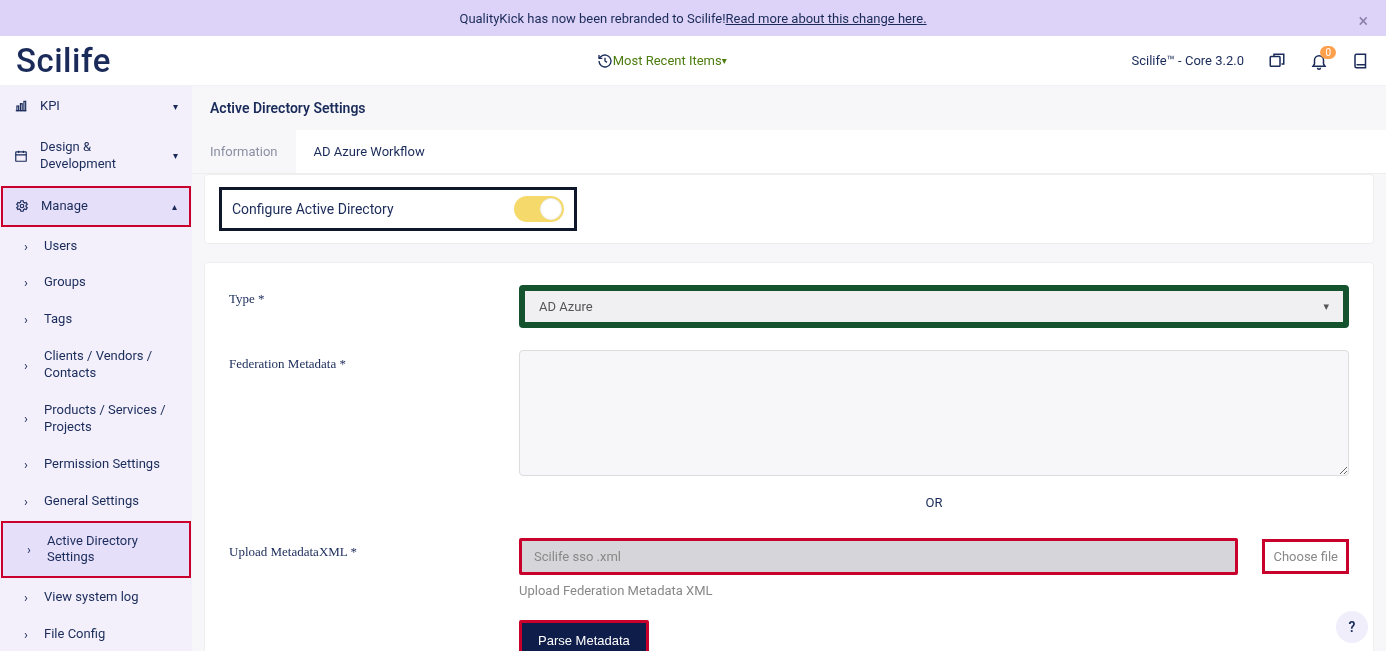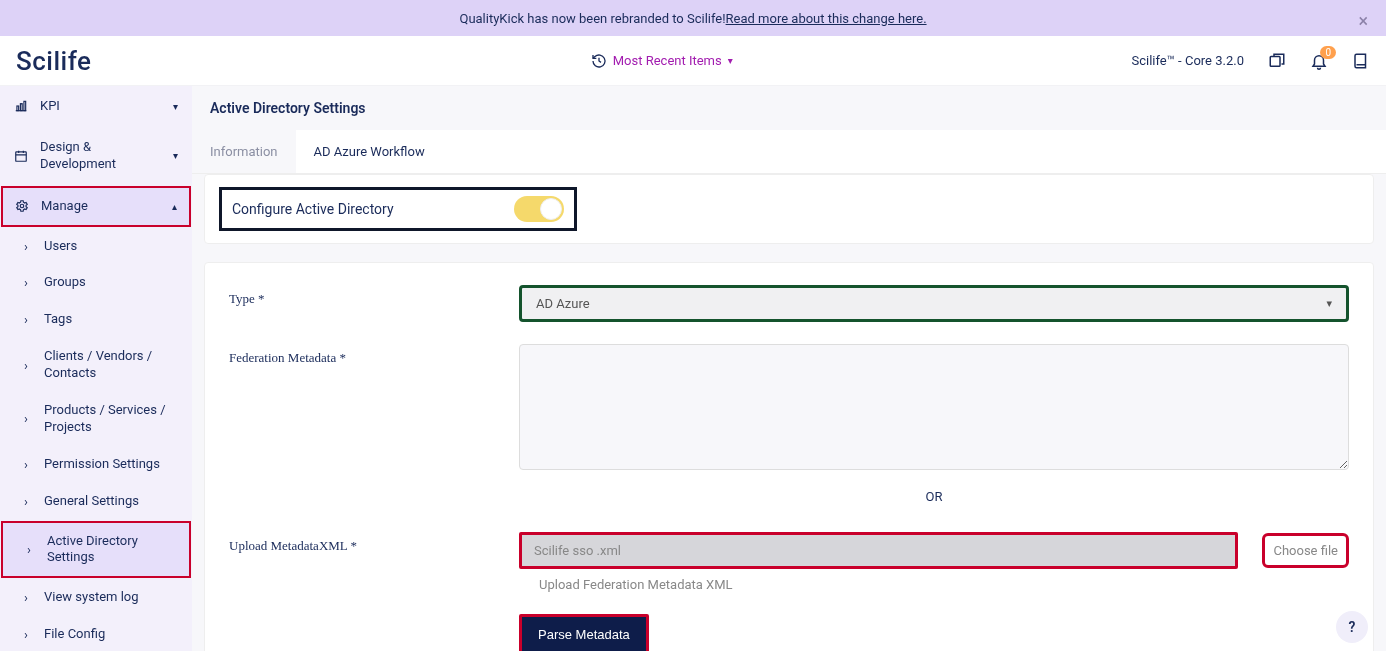--- a/index.html
+++ b/index.html
@@ -5,22 +5,22 @@
   * { box-sizing: border-box; margin: 0; padding: 0; }
   body { font-family: -apple-system, BlinkMacSystemFont, "Segoe UI", Roboto, Arial, sans-serif; font-size: 14px; color: #1a2b5a; background: #fff; width: 1386px; height: 655px; overflow: hidden; position: relative; }
 
   
   .banner { background: #ddd2f7; height: 36px; display: flex; align-items: center; justify-content: center; color: #1a2b5a; font-size: 13px; position: relative; }
   .banner .link { text-decoration: underline; }
   .banner .close { position: absolute; right: 18px; top: 10px; color: #8c82a9; cursor: pointer; font-size: 18px; }
 
   
   .header { height: 50px; display: flex; align-items: center; padding: 0 16px; border-bottom: 1px solid #f2f2f5; }
-  .logo { font-size: 26px; font-weight: 500; letter-spacing: 0.5px; color: #1a2b5a; width: 176px; }
-  .header-center { flex: 1; display: flex; justify-content: center; align-items: center; gap: 6px; color: #a21caf; font-size: 13px; }
+  .logo { font-size: 33px; font-weight: 500; letter-spacing: 0.5px; color: #1a2b5a; width: 176px; }
+  .header-center { flex: 1; display: flex; justify-content: center; align-items: center; color: #4d7c0f; font-size: 13px; }
   .header-right { display: flex; align-items: center; gap: 24px; color: #1a2b5a; font-size: 13px; }
   .icon-btn { position: relative; cursor: pointer; display: flex; align-items: center; justify-content: center; }
   .badge { position: absolute; top: -6px; right: -8px; background: #ffa04d; color: #fff; border-radius: 8px; font-size: 10px; padding: 0 5px; line-height: 13px; }
 
   
   .main { display: flex; height: 565px; }
   .sidebar { width: 192px; background: #f3f0fb; flex-shrink: 0; overflow-y: auto; }
   .sb-item { display: flex; align-items: center; padding: 10px 12px; gap: 10px; font-size: 13px; color: #1a2b5a; cursor: pointer; border-bottom: 0px solid transparent; }
   .sb-item .ic { width: 16px; text-align: center; color: #1a2b5a; }
   .sb-item .lbl { flex: 1; line-height: 1.3; }
@@ -42,27 +42,27 @@
   .config-row.hl { border: 3px solid #0f172a; padding: 6px 10px; margin: -6px -10px; }
 
   .toggle { width: 50px; height: 26px; border-radius: 13px; background: #f5d96b; position: relative; cursor: pointer; }
   .toggle .knob { width: 22px; height: 22px; background: #fff; border-radius: 50%; position: absolute; top: 2px; right: 2px; border: 1px solid #eee; }
 
   .form { background: #fff; border: 1px solid #eee; border-radius: 4px; padding: 22px 24px; }
   .frow { display: flex; margin-bottom: 22px; align-items: flex-start; }
   .flabel { width: 290px; font-size: 13px; color: #1a2b5a; padding-top: 6px; font-family: Liberation Serif, serif; }
   .fcontrol { flex: 1; }
   .select { display: flex; align-items: center; justify-content: space-between; border: 1px solid #ddd; background: #f0f0f2; border-radius: 4px; padding: 8px 14px; font-size: 13px; color: #555; }
-  .select.hl { border: 3px solid #14532d; }
+  .select.hl { border: 6px solid #14532d; }
   .textarea { width: 100%; min-height: 126px; border: 1px solid #ddd; background: #f7f7fa; border-radius: 4px; resize: vertical; padding: 8px; font-size: 13px; }
   .or { text-align: center; font-size: 13px; color: #1a2b5a; margin: -6px 0 18px 0; }
   .filebox { display: flex; gap: 24px; align-items: center; }
   .fileinput { flex: 1; border: 3px solid #c9002b; background: #d6d6da; border-radius: 2px; padding: 8px 12px; font-size: 13px; color: #888; }
-  .filebtn { border: 3px solid #c9002b; padding: 7px 8px; font-size: 13px; color: #888; background: #fff; border-radius: 6px; cursor: pointer; }
-  .hint { font-size: 13px; color: #888; margin-top: 8px; margin-left: 20px; }
+  .filebtn { border: 3px solid #c9002b; padding: 7px 8px; font-size: 13px; color: #888; background: #fff; border-radius: 0; cursor: pointer; }
+  .hint { font-size: 13px; color: #888; margin-top: 8px; }
   .parsebtn { background: #0e1d4a; color: #fff; border: 3px solid #c9002b; padding: 10px 16px; font-size: 13px; cursor: pointer; border-radius: 2px; }
 
   .help-fab { position: absolute; right: 18px; bottom: 12px; width: 32px; height: 32px; border-radius: 50%; background: #f0eefa; display: flex; align-items: center; justify-content: center; color: #1a2b5a; font-weight: 600; cursor: pointer; }
 
   svg { display: block; }
 </style>
 </head>
 <body>
 
 <div class="banner">

